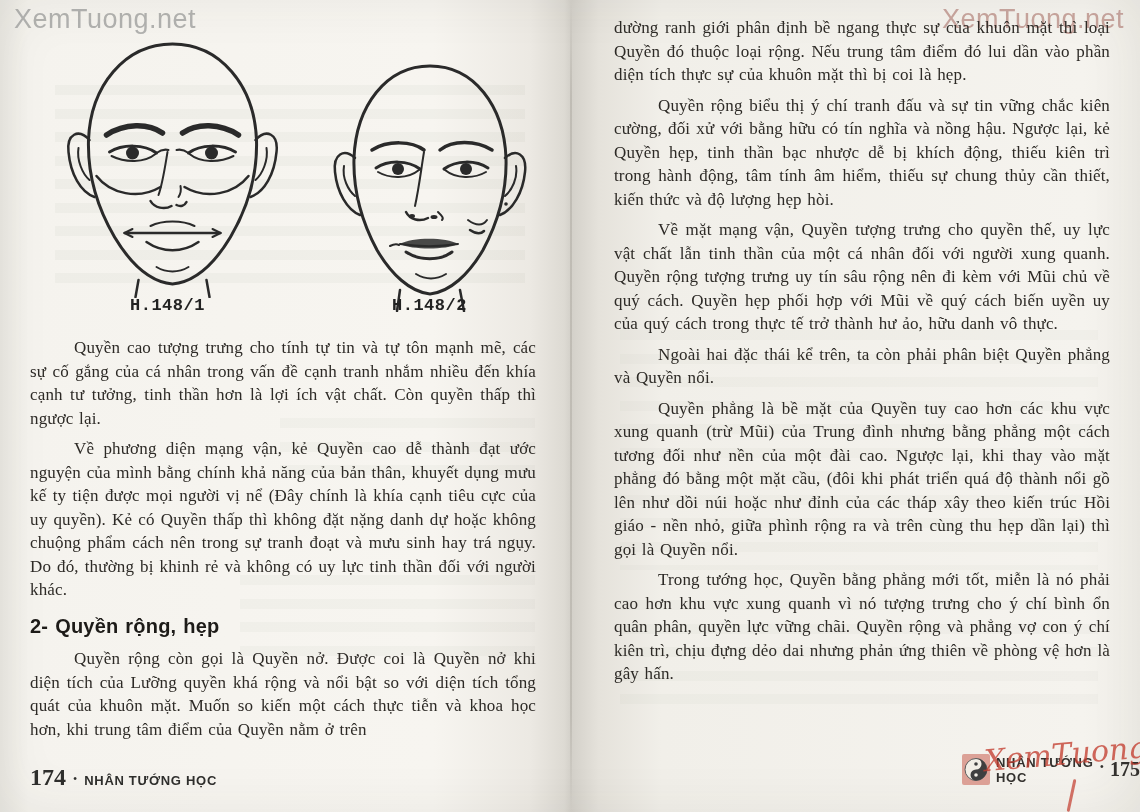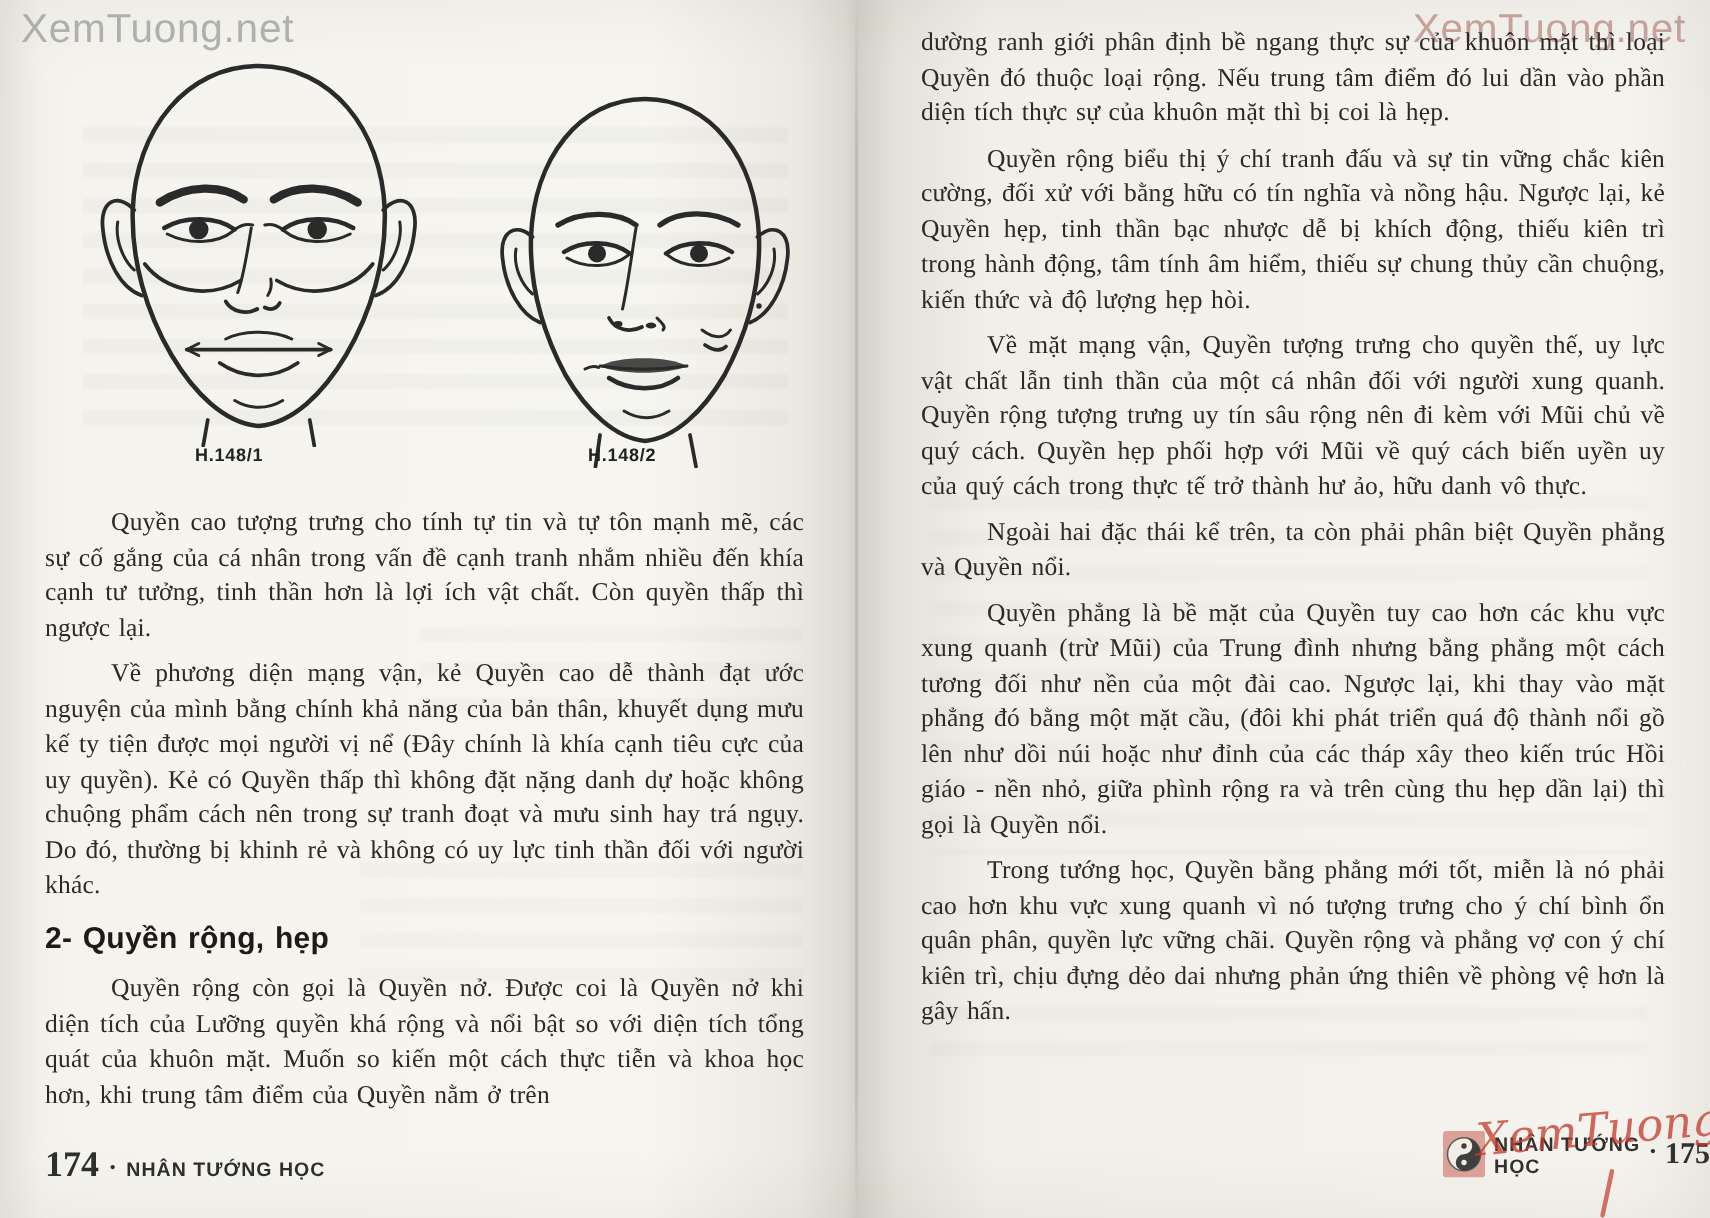--- a/index.html
+++ b/index.html
@@ -48,22 +48,22 @@
   .textcol p.noindent{text-indent:0;}
   .sec-heading{
     font-family:"Liberation Sans","DejaVu Sans",sans-serif;
     font-weight:bold;font-size:20px;color:#1d1b18;
     letter-spacing:.2px;text-align:left;margin:13px 0 9px 0;
   }
   .figure{position:absolute;z-index:2;}
   .figure svg{display:block;}
   .fig-label{
     position:absolute;z-index:2;
-    font-family:Liberation Sans, sans-serif;
-    font-weight:bold;font-size:12px;color:#222;letter-spacing:.5px;
+    font-family:Liberation Mono, monospace;
+    font-weight:bold;font-size:17px;color:#222;letter-spacing:.5px;
   }
   .footer-left{
     position:absolute;left:30px;top:764px;z-index:3;
     display:flex;align-items:baseline;gap:7px;color:#2e2e2c;
   }
   .footer-left .pgnum{font-family:"Liberation Serif","DejaVu Serif",serif;font-weight:bold;font-size:24px;}
   .footer-sep{font-size:12px;position:relative;top:-2px;}
   .footer-title{
     font-family:"Liberation Sans","DejaVu Sans",sans-serif;
     font-weight:bold;font-size:13px;letter-spacing:.7px;
@@ -184,21 +184,21 @@
     <div class="footer-left">
       <span class="pgnum">174</span>
       <span class="footer-sep">•</span>
       <span class="footer-title">NHÂN TƯỚNG HỌC</span>
     </div>
   </div>
 
   <div>
     <div class="textcol col-right">
       <p class="noindent">dường ranh giới phân định bề ngang thực sự của khuôn mặt thì loại Quyền đó thuộc loại rộng. Nếu trung tâm điểm đó lui dần vào phần diện tích thực sự của khuôn mặt thì bị coi là hẹp.</p>
-      <p>Quyền rộng biểu thị ý chí tranh đấu và sự tin vững chắc kiên cường, đối xử với bằng hữu có tín nghĩa và nồng hậu. Ngược lại, kẻ Quyền hẹp, tinh thần bạc nhược dễ bị khích động, thiếu kiên trì trong hành động, tâm tính âm hiểm, thiếu sự chung thủy cần chuộng, kiến thức và độ lượng hẹp hòi.</p>
+      <p>Quyền rộng biểu thị ý chí tranh đấu và sự tin vững chắc kiên cường, đối xử với bằng hữu có tín nghĩa và nồng hậu. Ngược lại, kẻ Quyền hẹp, tinh thần bạc nhược dễ bị khích động, thiếu kiên trì trong hành động, tâm tính âm hiểm, thiếu sự chung thủy cần thiết, kiến thức và độ lượng hẹp hòi.</p>
       <p>Về mặt mạng vận, Quyền tượng trưng cho quyền thế, uy lực vật chất lẫn tinh thần của một cá nhân đối với người xung quanh. Quyền rộng tượng trưng uy tín sâu rộng nên đi kèm với Mũi chủ về quý cách. Quyền hẹp phối hợp với Mũi về quý cách biến uyền uy của quý cách trong thực tế trở thành hư ảo, hữu danh vô thực.</p>
       <p>Ngoài hai đặc thái kể trên, ta còn phải phân biệt Quyền phẳng và Quyền nổi.</p>
       <p>Quyền phẳng là bề mặt của Quyền tuy cao hơn các khu vực xung quanh (trừ Mũi) của Trung đình nhưng bằng phẳng một cách tương đối như nền của một đài cao. Ngược lại, khi thay vào mặt phẳng đó bằng một mặt cầu, (đôi khi phát triển quá độ thành nổi gồ lên như dồi núi hoặc như đỉnh của các tháp xây theo kiến trúc Hồi giáo - nền nhỏ, giữa phình rộng ra và trên cùng thu hẹp dần lại) thì gọi là Quyền nổi.</p>
       <p>Trong tướng học, Quyền bằng phẳng mới tốt, miễn là nó phải cao hơn khu vực xung quanh vì nó tượng trưng cho ý chí bình ổn quân phân, quyền lực vững chãi. Quyền rộng và phẳng vợ con ý chí kiên trì, chịu đựng dẻo dai nhưng phản ứng thiên về phòng vệ hơn là gây hấn.</p>
     </div>
 
     <div class="footer-right">
       <span class="logo-box">
         <svg width="28" height="31" viewBox="0 0 28 31">
           <rect x="0" y="0" width="28" height="31" rx="2" fill="#d4857a" opacity=".75"></rect>

